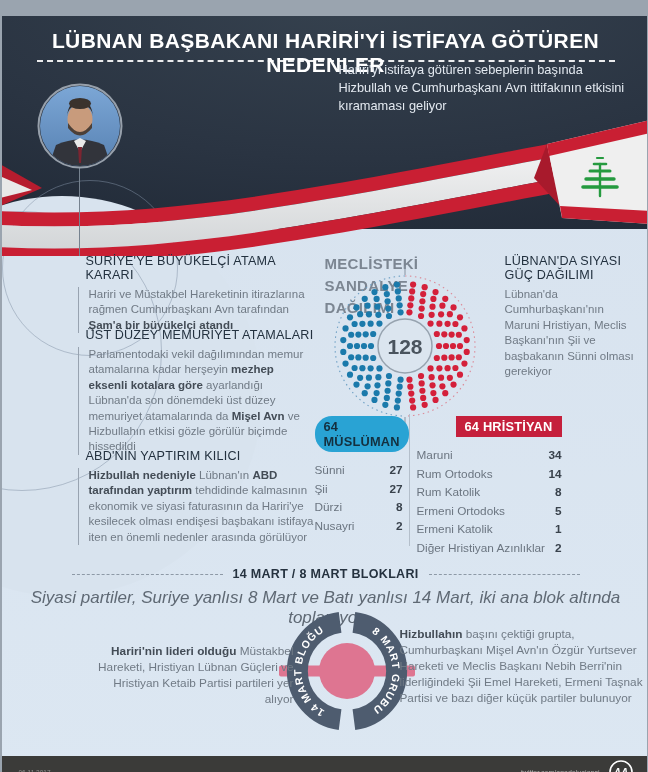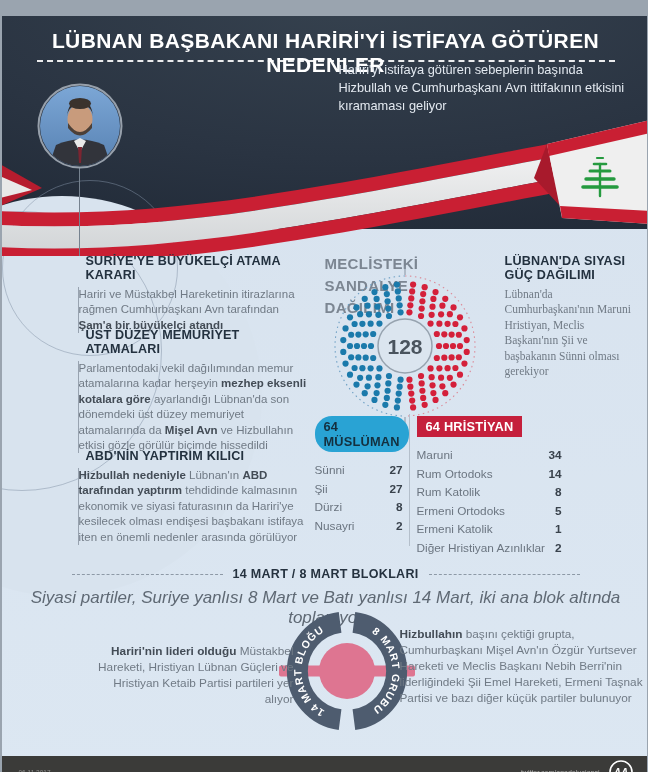--- a/index.html
+++ b/index.html
@@ -17,33 +17,33 @@
   .title-dash{position:absolute;left:35px;top:44px;width:578px;border-top:2px dashed rgba(255,255,255,.9);z-index:6;}
   .intro{position:absolute;left:337px;top:45px;width:292px;color:#e3e9f0;font-size:12.8px;
         line-height:1.42;z-index:6;}
   .deco-circle{position:absolute;border:1px solid rgba(130,145,165,.5);border-radius:50%;z-index:1;}
   .photo-wrap{position:absolute;left:33px;top:65px;width:90px;height:90px;z-index:7;}
   .photo-line{position:absolute;left:77px;top:152px;width:1px;height:88px;background:#76828f;z-index:5;}
   .flag-svg{position:absolute;left:0;top:90px;z-index:4;}
 
   
   .section{position:absolute;left:84px;width:228px;z-index:5;}
-  .section .sec-body{border-left:1px solid #98a3b0;margin-left:-8px;padding-left:0;}
-  .sec-head{color:#23313f;font-size:12.6px;font-weight:700;letter-spacing:.2px;margin-bottom:5px;}
+  .section .sec-body{border-left:1px solid #98a3b0;margin-left:-8px;padding-left:10px;}
+  .sec-head{color:#23313f;font-size:12.6px;font-weight:400;letter-spacing:.2px;margin-bottom:5px;}
   .sec-body{color:#707a85;font-size:11.5px;line-height:1.34;}
   .sec-body b{color:#434c56;font-weight:700;}
 
   
   .chart-title{position:absolute;left:323px;top:237px;width:140px;color:#7c8692;
         font-size:15px;font-weight:700;letter-spacing:.3px;line-height:1.45;z-index:5;}
   .seat-svg{position:absolute;left:323px;top:250px;z-index:5;}
 
   
   .right-panel{position:absolute;left:503px;top:238px;width:132px;z-index:5;}
-  .right-panel .sec-body{border:none;margin:0;padding:0;font-family:Liberation Serif, serif;}
+  .right-panel .sec-body{border:none;margin:0;padding:0;}
 
   
   .dtable{position:absolute;z-index:5;}
   .thead{display:inline-block;padding:3px 9px;font-size:12.8px;font-weight:800;letter-spacing:.2px;margin-bottom:9px;}
   .thead.blue{background:#29a3d4;color:#14303f;border-radius:17px;}
   .thead.red{background:#c5203c;color:#fff;}
   .trow{display:flex;justify-content:space-between;font-size:11.8px;line-height:18.5px;}
   .tlabel{color:#6b7580;}
   .tval{color:#39424c;font-weight:700;}
   .table-divider{position:absolute;left:407px;top:398px;width:1px;height:132px;background:#b4bfcb;z-index:5;}
@@ -315,21 +315,21 @@
           <span class="tlabel">Dürzi</span>
           <span class="tval">8</span>
         </div>
         <div class="trow">
           <span class="tlabel">Nusayri</span>
           <span class="tval">2</span>
         </div>
       </div>
   </div>
   <div class="table-divider"></div>
-  <div class="dtable" style="left:415px;top:400px;width:145px;">
+  <div class="dtable" style="left:415px;top:400px;width:145px;text-align:right;">
     <span class="thead red">64 HRİSTİYAN</span>
     <div>
         <div class="trow">
           <span class="tlabel">Maruni</span>
           <span class="tval">34</span>
         </div>
         <div class="trow">
           <span class="tlabel">Rum Ortodoks</span>
           <span class="tval">14</span>
         </div>

